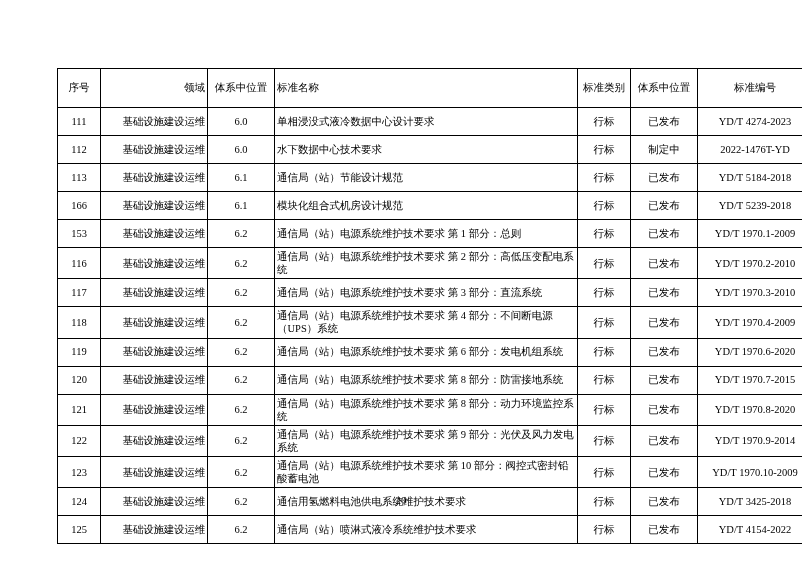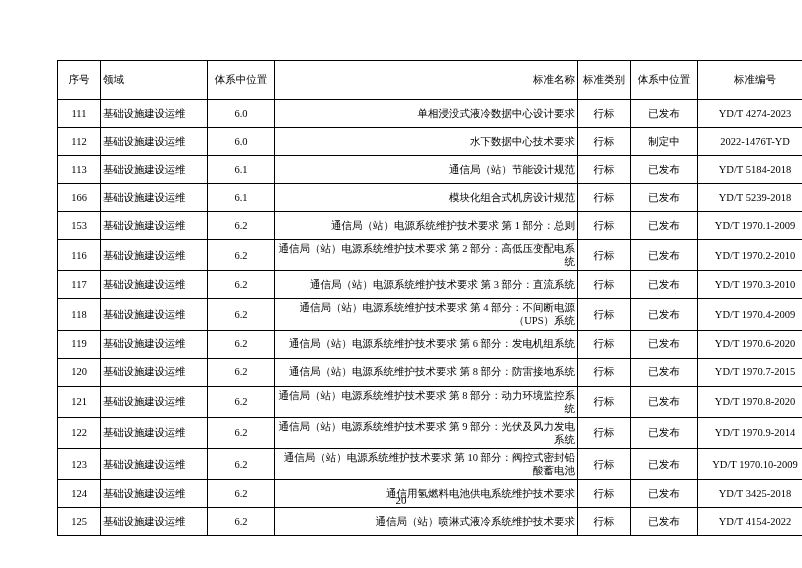--- a/index.html
+++ b/index.html
@@ -14,41 +14,41 @@
     width: 802px;
     height: 568px;
     background: #ffffff;
     position: relative;
     box-sizing: border-box;
     overflow: hidden;
   }
   .sheet {
     position: absolute;
     left: 57px;
-    top: 60px;
+    top: 68px;
     width: 690px;
   }
   table.std-table {
     border-collapse: collapse;
     width: 690px;
     table-layout: fixed;
   }
   table.std-table td, table.std-table th {
     border: 1px solid #000000;
     padding: 2px 2px;
     font-size: 10.5px;
     line-height: 1.25;
     color: #000000;
     vertical-align: middle;
     font-weight: normal;
   }
   .col-seq    { width: 38px;  text-align: center; }
-  .col-domain { width: 102px; text-align: left; border-radius: 8px; }
+  .col-domain { width: 102px; text-align: right; border-radius: 8px; }
   .col-pos    { width: 62px;  text-align: center; }
-  .col-name   { width: 298px; text-align: right; padding-left: 6px; }
+  .col-name   { width: 298px; text-align: left; padding-left: 6px; }
   .col-cat    { width: 48px;  text-align: center; margin-top: 29px; }
   .col-status { width: 62px;  text-align: center; }
   .col-code   { width: 110px; text-align: center; }
 
   thead td {
     text-align: center;
     height: 34px;
     line-height: 1.2;
   }
   tbody td {
@@ -72,21 +72,21 @@
 <body>
 
 <div class="page">
   <div class="sheet">
     <table class="std-table">
       <thead>
         <tr>
           <td class="col-seq">序号</td>
           <td class="col-domain">领域</td>
           <td class="col-pos">体系中位置</td>
-          <td class="col-name" style="text-align:right;margin-left:24px;">标准名称</td>
+          <td class="col-name" style="text-align:left;margin-left:24px;">标准名称</td>
           <td class="col-cat">标准类别</td>
           <td class="col-status">体系中位置</td>
           <td class="col-code">标准编号</td>
         </tr>
       </thead>
       <tbody>
           <tr>
             <td class="col-seq">111</td>
             <td class="col-domain domain-cell">基础设施建设运维</td>
             <td class="col-pos">6.0</td>

